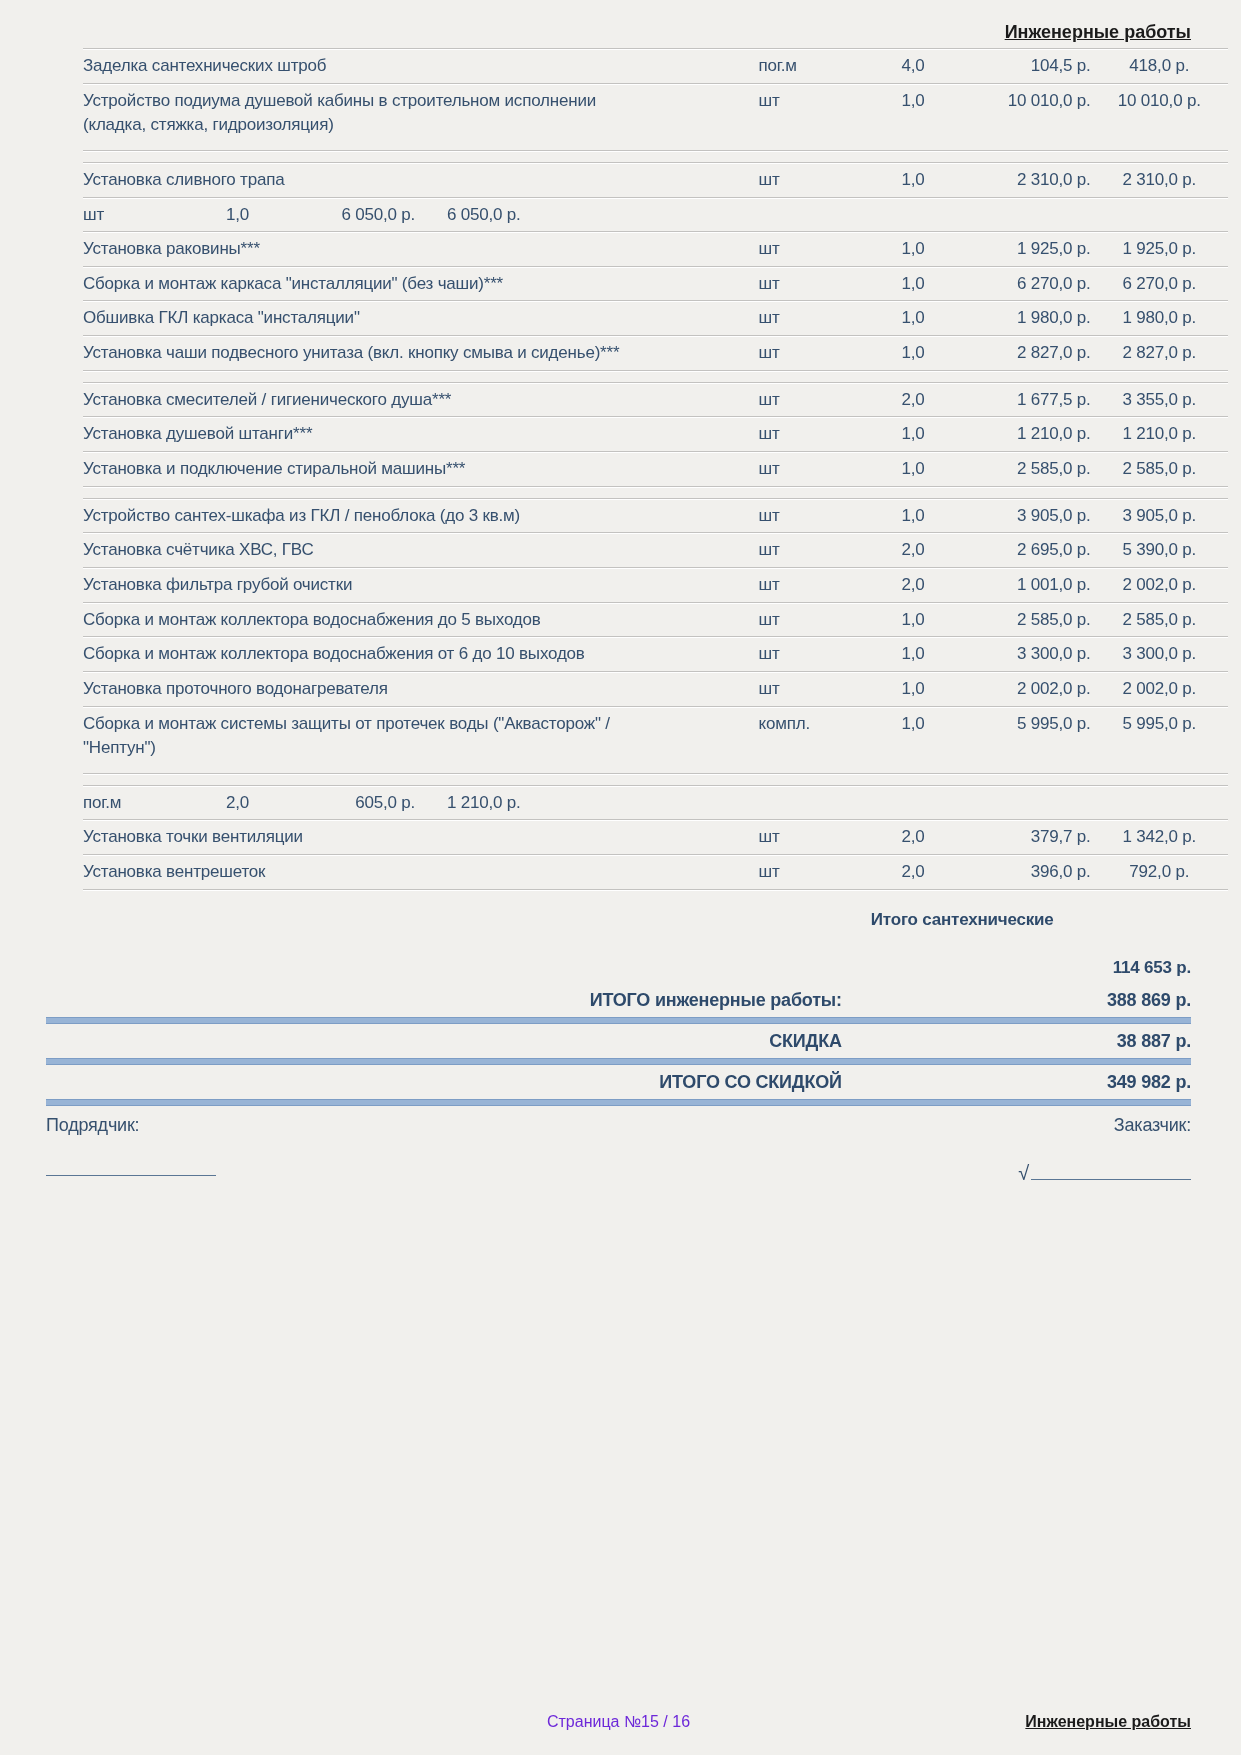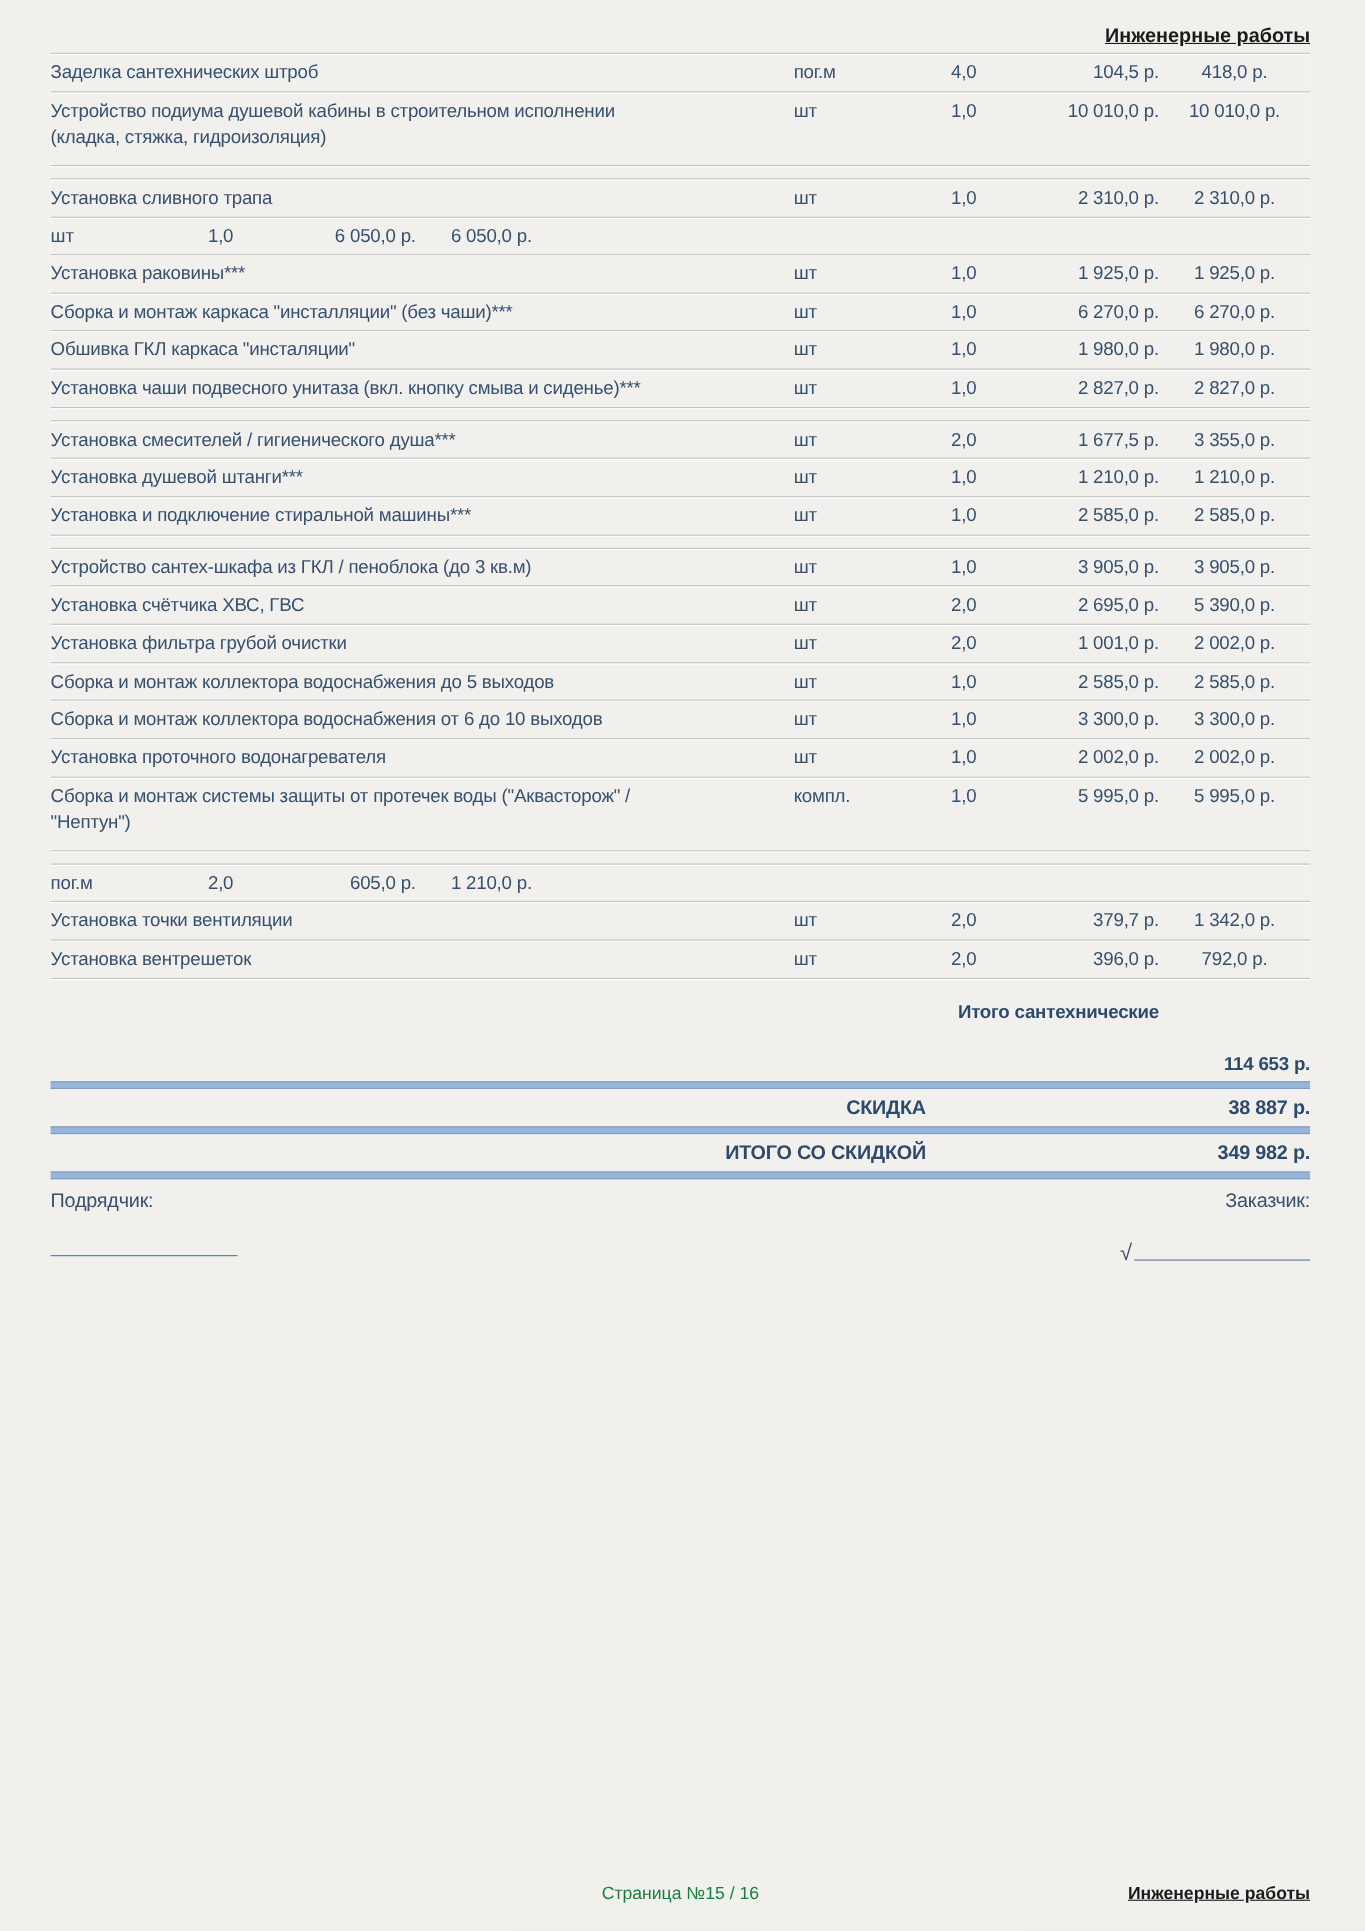--- a/index.html
+++ b/index.html
@@ -16,21 +16,21 @@
   .page { position:absolute; inset:0; padding:22px 50px 0 46px; }
 
   
   .doc-header { text-align:right; padding-bottom:5px; }
   .doc-title {
     font-weight:bold; font-size:18px; color:#1b1b1b;
     text-decoration:underline; letter-spacing:0;
   }
 
   
-  .worktable { width:100%; }
+  .worktable { width:100%;margin-left:37px; }
   .group {
     border-bottom:1px solid #c3c2c0;
     box-shadow:0 1px 0 #ffffff;
     margin-bottom:11px;
   }
   .row {
     display:flex; align-items:flex-start;
     border-top:1px solid #c3c2c0;
     box-shadow:inset 0 1px 0 #ffffff;
     padding:5px 0 4px;
@@ -59,21 +59,21 @@
   
   .sig-labels { display:flex; justify-content:space-between; font-size:18px; padding-top:9px; }
   .sig-lines  { display:flex; justify-content:space-between; margin-top:24px; }
   .sig-line   { border-bottom:1px solid #5a7694; width:170px; height:16px; }
   .sig-line.right { width:160px; }
   .sig-right  { display:flex; align-items:flex-end; }
   .check { font-size:20px; margin-right:2px; line-height:1; transform:translateY(3px); }
 
   
   .footer { position:absolute; left:46px; right:50px; bottom:20px; height:22px; font-size:16px; letter-spacing:0; }
-  .footer-page  { position:absolute; left:0; right:0; text-align:center; color:#15803d; }
+  .footer-page  { position:absolute; left:0; right:0; text-align:center; color:#6d28d9; }
   .footer-title { position:absolute; right:0; font-weight:bold; text-decoration:underline; color:#1b1b1b; }
 </style>
 </head>
 <body>
 
 <div class="page">
 
   <div class="doc-header">
     <span class="doc-title">Инженерные работы</span>
   </div>
@@ -235,20 +235,24 @@
           <span class="c-price">396,0 р.</span>
           <span class="c-total">792,0 р.</span>
         </div>
       </div>
     </div>
 
   <div class="totals">
     <div class="subtotal">
       <span class="lab">Итого сантехнические</span>
       <span class="val">114 653 р.</span>
+    </div>
+    <div class="grand">
+      <span class="lab">ИТОГО инженерные работы:</span>
+      <span class="val">388 869 р.</span>
     </div>
     <div class="bluebar"></div>
     <div class="grand">
       <span class="lab">СКИДКА</span>
       <span class="val">38 887 р.</span>
     </div>
     <div class="bluebar"></div>
     <div class="grand">
       <span class="lab">ИТОГО СО СКИДКОЙ</span>
       <span class="val">349 982 р.</span>

